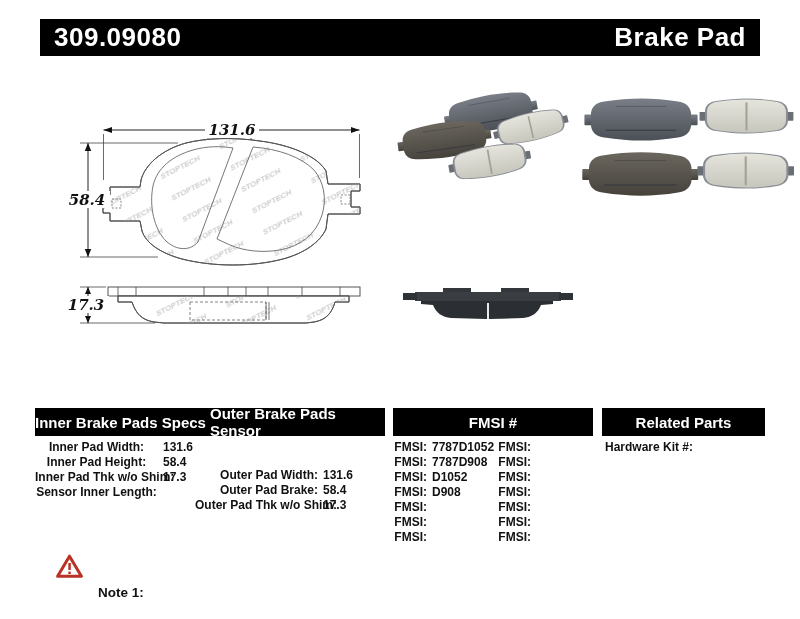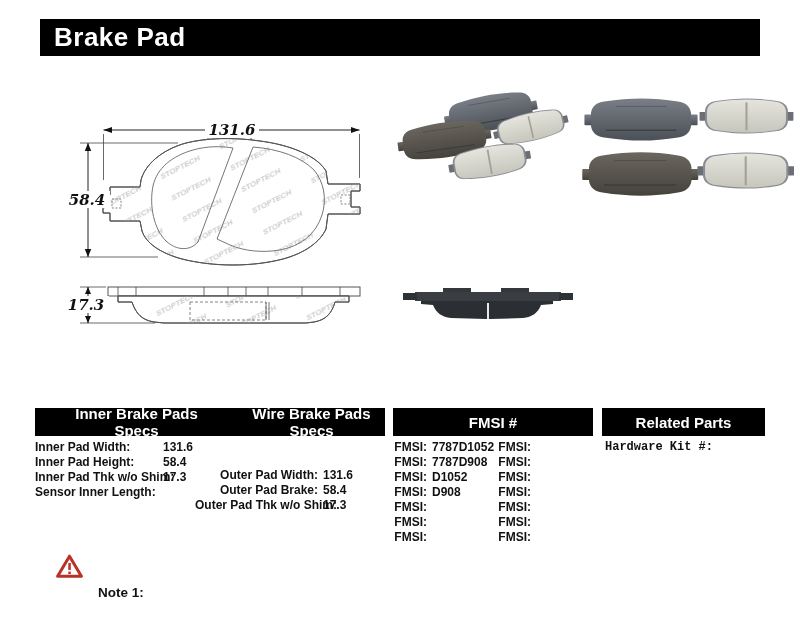--- a/index.html
+++ b/index.html
@@ -16,47 +16,48 @@
   .wm-fill{fill:url(#wm);stroke:#555;stroke-width:1;}
   .wm-fill2{fill:url(#wm);stroke:#555;stroke-width:1;}
   .thin{stroke:#444;stroke-width:0.8;fill:none;}
   .dimline{stroke:#222;stroke-width:1;fill:none;}
   .inner-line{stroke:#666;stroke-width:0.9;fill:none;}
   .dim-text{font-family:"DejaVu Serif",serif;font-style:italic;font-weight:bold;font-size:15px;fill:#111;}
   
   .bar{position:absolute;top:408px;height:28px;background:#000;color:#fff;display:flex;
        align-items:center;box-sizing:border-box;font-weight:bold;font-size:15px;}
   .bar-pads{left:35px;width:350px;}
-  .bar-pads span{flex:1;text-align:center;padding-left:28px;}
+  .bar-pads span{flex:1;}
   .bar-fmsi{left:393px;width:200px;justify-content:center;}
   .bar-related{left:602px;width:163px;justify-content:center;}
   
   .spec-col{position:absolute;top:440px;font-size:12px;font-weight:bold;}
   .spec-row{display:flex;height:15px;line-height:15px;white-space:nowrap;}
   .col-inner{left:35px;}
-  .col-inner .lbl{width:123px;text-align:left;}
+  .col-inner .lbl{width:123px;text-align:center;}
   .col-outer{left:195px;margin-top:28px;}
   .col-outer .lbl{width:123px;text-align:right;}
   .col-fmsi1{left:393px;}
   .col-fmsi2{left:497px;}
   .col-fmsi1 .lbl,.col-fmsi2 .lbl{width:34px;text-align:right;}
-  .col-related{left:605px;font-family:Liberation Mono, monospace;}
+  .col-related{left:605px;}
   .val{margin-left:5px;}
   
   .notes{position:absolute;left:56px;top:551px;display:flex;align-items:flex-start;}
   .warn-svg{margin-right:15px;margin-top:3px;}
   .note-lines{font-size:13.5px;font-weight:bold;line-height:19px;}
   .note-lines .spec-row{height:19px;line-height:19px;margin-top:32px;}
 </style>
 </head>
 <body>
 
 <div class="sheet">
 
   <header class="topbar">
+    <span>309.09080</span>
     <span>Brake Pad</span>
   </header>
 
   <svg class="drawing-svg" width="360" height="250" viewBox="0 0 360 250">
     <defs>
       <pattern id="wm" width="66" height="24" patternUnits="userSpaceOnUse" patternTransform="rotate(-27)">
         <text x="2" y="15" font-family="Liberation Sans, sans-serif" font-size="8" font-style="italic" font-weight="bold" fill="#cccccc">STOPTECH</text>
       </pattern>
       <path id="dwbody" d="M 100 97 L 70 97 L 70 105 L 63 105 L 63 123 L 70 123 L 70 131 L 100 131
         L 102 141 C 106 153 120 163 142 169 C 174 177 212 177 243 169 C 265 163 280 152 286 139
@@ -198,21 +199,21 @@
       <rect x="0" y="6" width="14" height="7" fill="#2e3236"></rect>
       <rect x="156" y="6" width="14" height="7" fill="#2e3236"></rect>
       <path d="M18,14 L18,17 L30,18 C33,26 39,30 48,31 L83,32 L87,32 L120,31
                C129,30 135,26 138,18 L150,17 L150,14 Z" fill="#2b2f33"></path>
       <rect x="84" y="16" width="2" height="16" fill="#e8e8e8"></rect>
     </g>
   </svg>
 
   <div class="bar bar-pads">
     <span>Inner Brake Pads Specs</span>
-    <span>Wire Brake Pads Specs</span>
+    <span>Outer Brake Pads Sensor</span>
   </div>
   <div class="bar bar-related">
     <span>Related Parts</span>
   </div>
   <div class="bar bar-fmsi">
     <span>FMSI #</span>
   </div>
 
   <div class="spec-col col-inner">
     <div class="spec-row">

